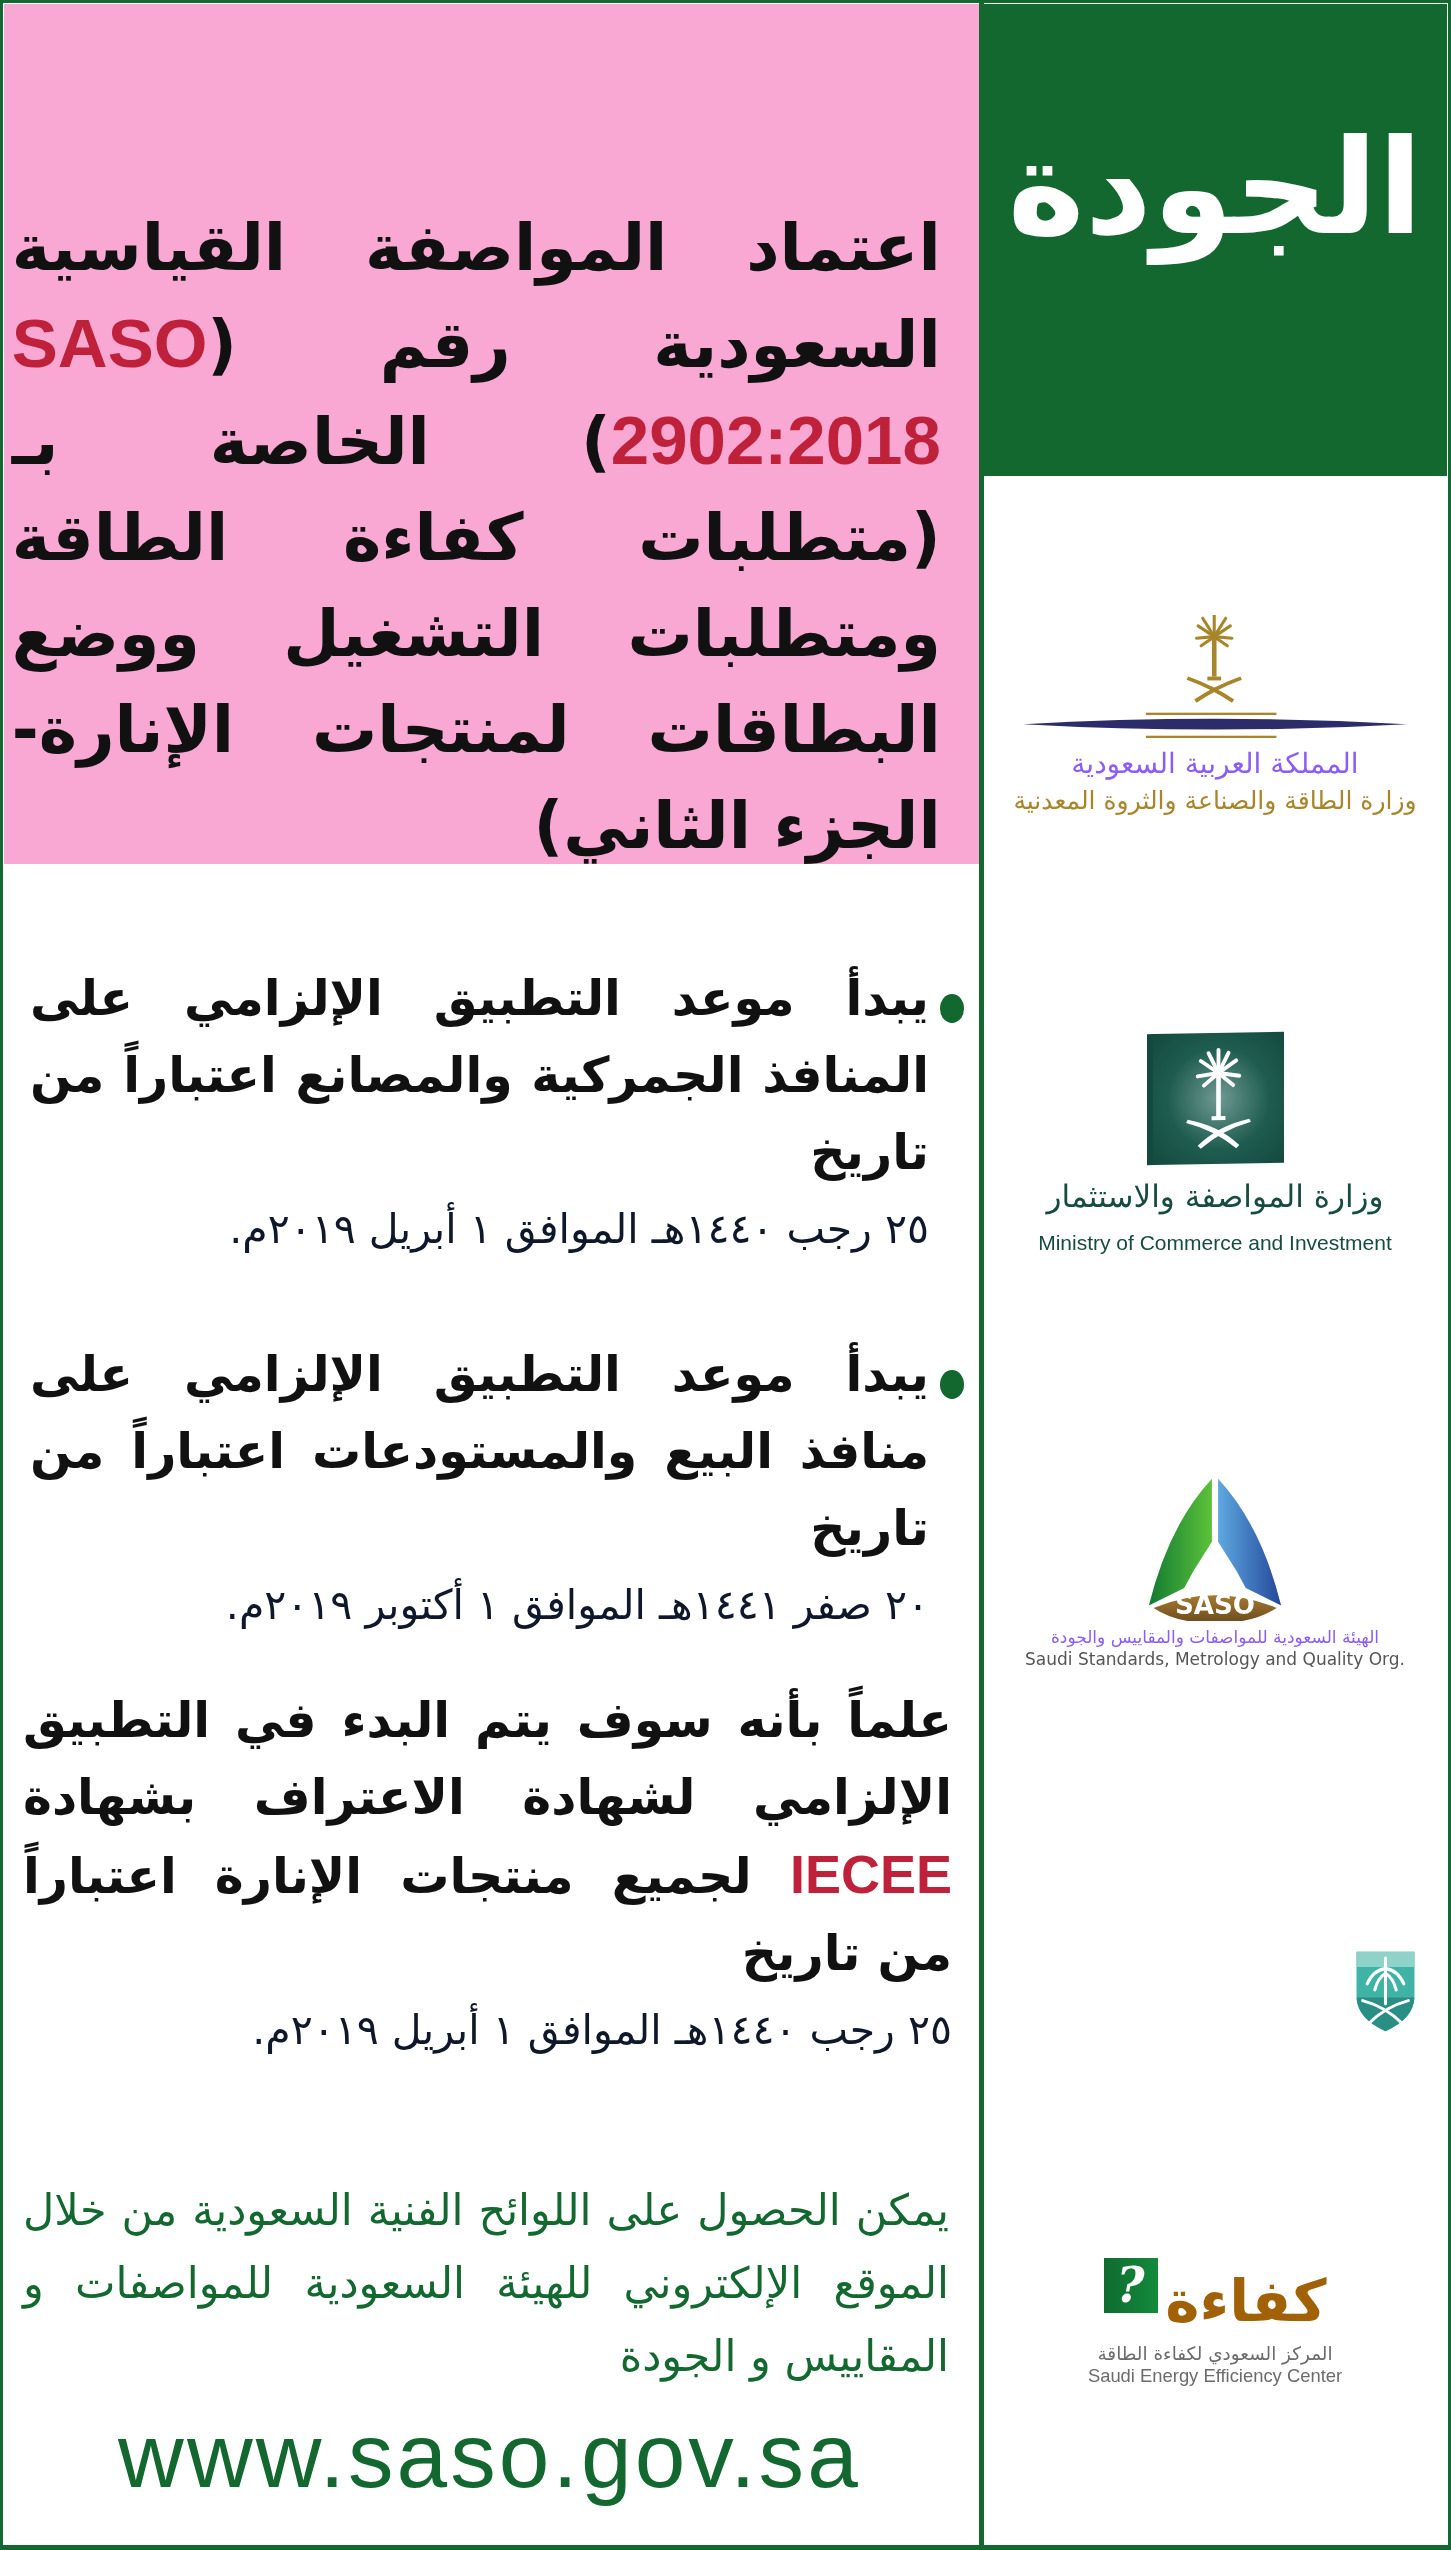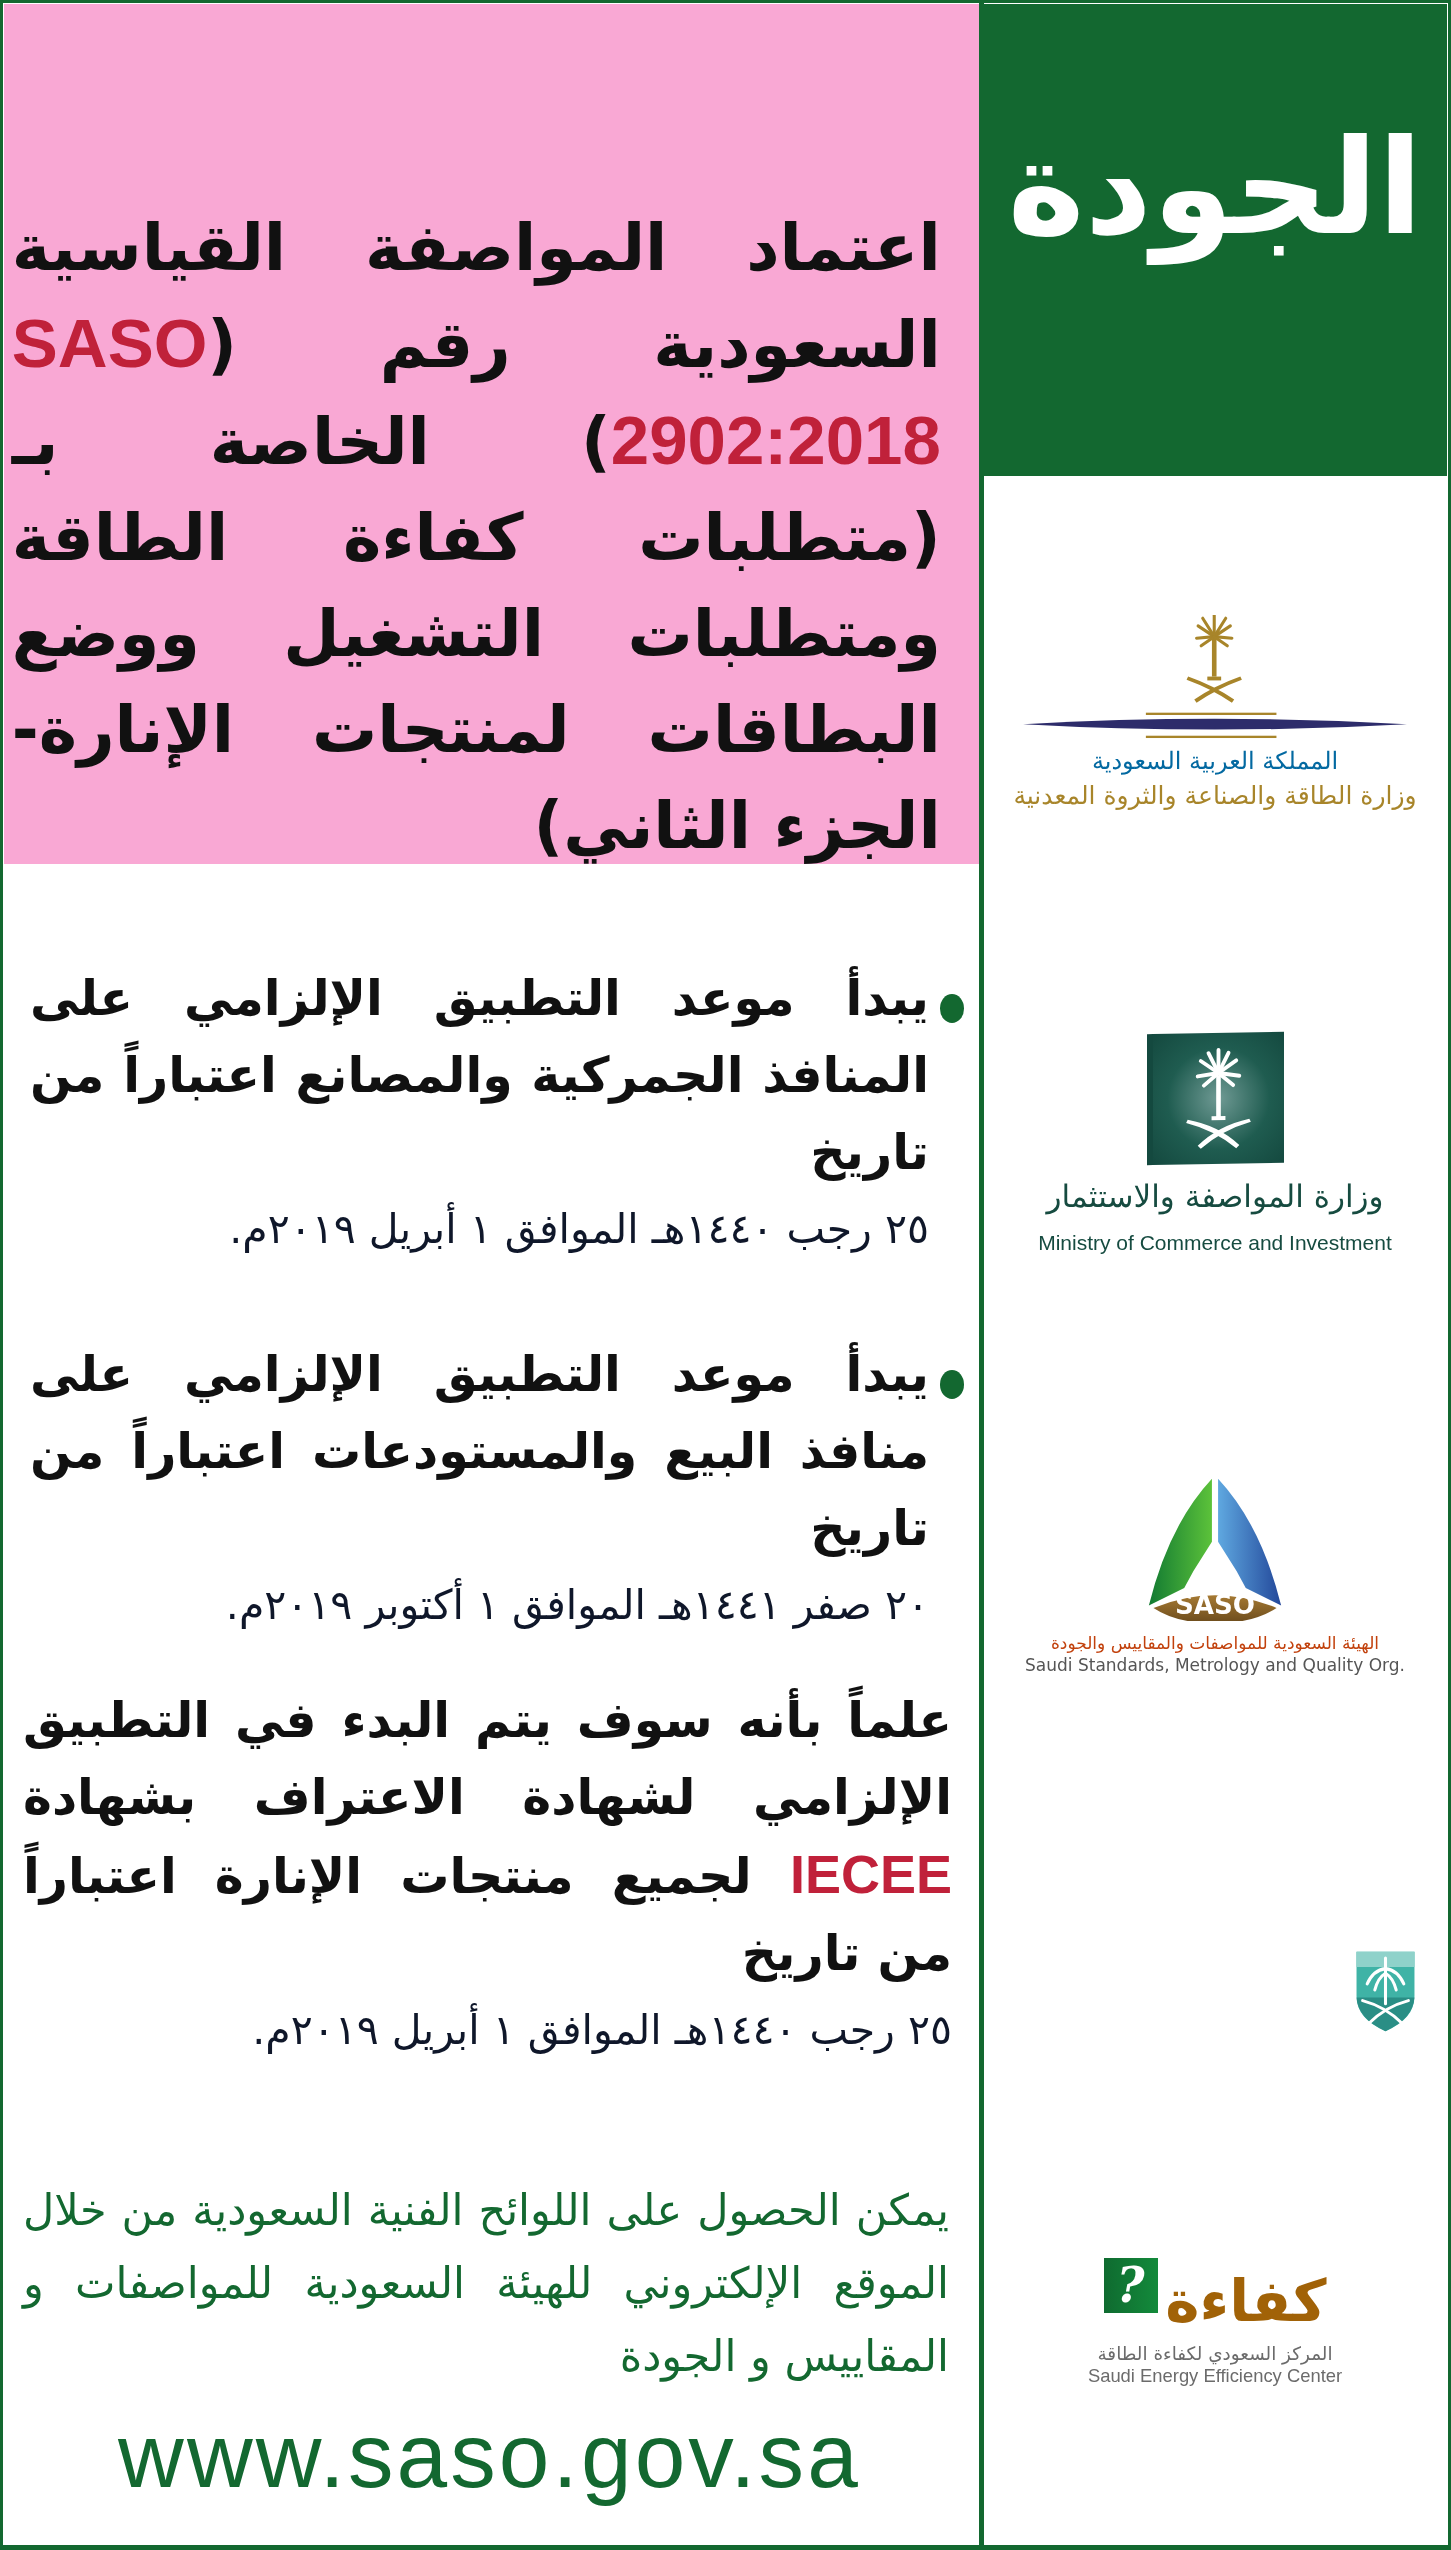--- a/index.html
+++ b/index.html
@@ -34,33 +34,33 @@
   .announce-box { position: absolute; left: 983px; top: 3.8px; width: 464px; height: 472px; background: #136830; }
   .announce { position: absolute; left: 0; right: 0; top: 92px; text-align: center; direction: rtl; color: #fff;
               font-family: "DejaVu Sans", sans-serif; font-weight: bold; font-size: 131px; line-height: 184px; margin: 0; }
 
   .logo { position: absolute; left: 983px; width: 464px; text-align: center; }
   .logo .ar { direction: rtl; display: block; }
 
   
   .logo1 { top: 615px; height: 261px; }
   .logo1 .emblem { display: block; margin: 0 auto; }
-  .logo1 .ar1 { font-family: "DejaVu Serif", serif; font-size: 24px; color: #0369a1; margin-top: 4.6px; }
+  .logo1 .ar1 { font-family: "DejaVu Serif", serif; font-size: 28px; color: #8b5cf6; margin-top: 4.6px; }
   .logo1 .ar2 { font-family: "DejaVu Serif", serif; font-size: 25px; color: #a8852a; margin-top: 6.1px; }
 
   
   .logo2 { top: 1033px; }
   .moci-box { width: 131px; height: 131px; margin: 0 auto; background: radial-gradient(circle at 50% 50%, #6f9a94 0%, #1f5c50 55%, #14493f 100%);
               border-left: 6.1px solid #14493f; transform: skewY(-1deg); position: relative; }
   .logo2 .ar { font-family: "DejaVu Serif", serif; font-size: 31px; color: #164b40; margin-top: 14px; }
   .logo2 .en { font-family: "Liberation Sans", sans-serif; font-size: 21px; color: #164b40; margin-top: 17px; }
 
   
   .logo3 { top: 1471px; }
-  .logo3 .ar { font-family: "DejaVu Sans", sans-serif; font-size: 17px; color: #c2410c; margin-top: 9px; }
+  .logo3 .ar { font-family: "DejaVu Sans", sans-serif; font-size: 17px; color: #8b5cf6; margin-top: 3px; }
   .logo3 .en { font-family: "DejaVu Sans", sans-serif; font-size: 17px; color: #555; margin-top: 1.5px; }
 
   
   .logo4 { top: 1936px; height: 84px; }
   .customs-text { position: absolute; right: 115px; top: 7.7px; text-align: right; }
   .customs-text .ar { font-family: "DejaVu Sans", sans-serif; font-weight: bold; font-size: 38px; color: #1b2a49; line-height: 46px; }
   .customs-text .en { font-family: "DejaVu Sans", sans-serif; font-size: 23px; color: #1b2a49; letter-spacing: 3.8px; direction: ltr; }
   .customs-shield { position: absolute; right: 31px; top: 14px; }
 
   

